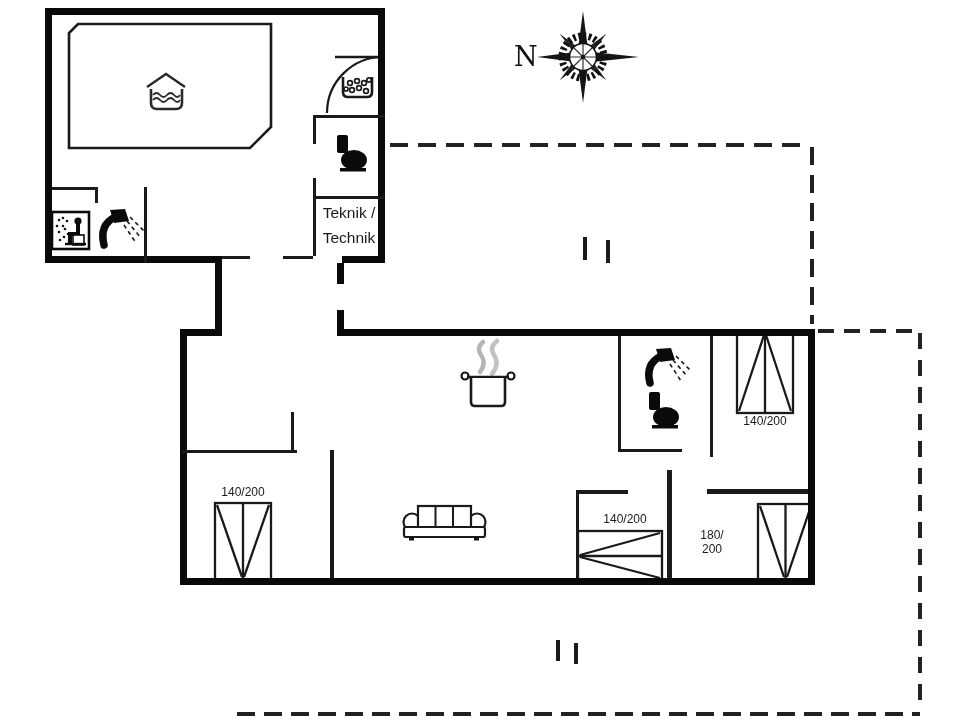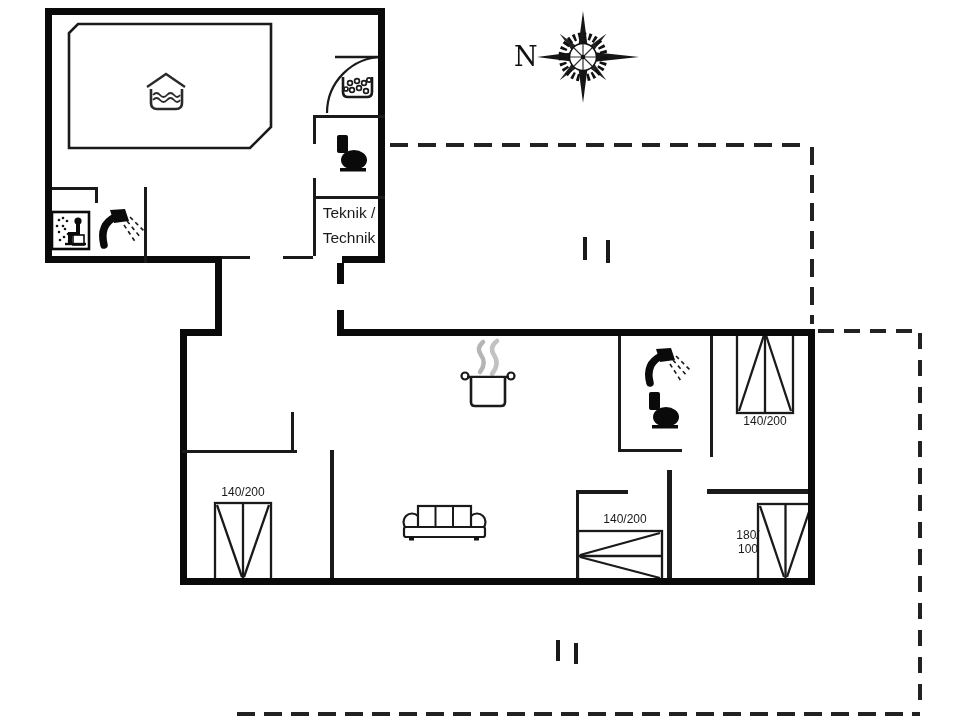--- a/index.html
+++ b/index.html
@@ -217,18 +217,18 @@
     <div>Teknik /</div>
     <div>Technik</div>
   </div>
 
   <div class="lbl" style="left:213px;top:486px;width:60px;">140/200</div>
 
   <div class="lbl" style="left:735px;top:415px;width:60px;">140/200</div>
 
   <div class="lbl" style="left:595px;top:513px;width:60px;">140/200</div>
 
-  <div class="lbl" style="left:729px;top:529px;width:38px;">
+  <div class="lbl" style="left:693px;top:529px;width:38px;">
     <div>180/</div>
-    <div>100</div>
+    <div>200</div>
   </div>
 
 </div>
 
 </body></html>

